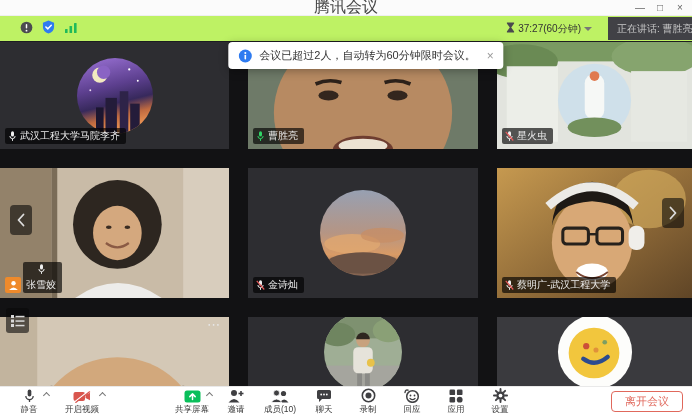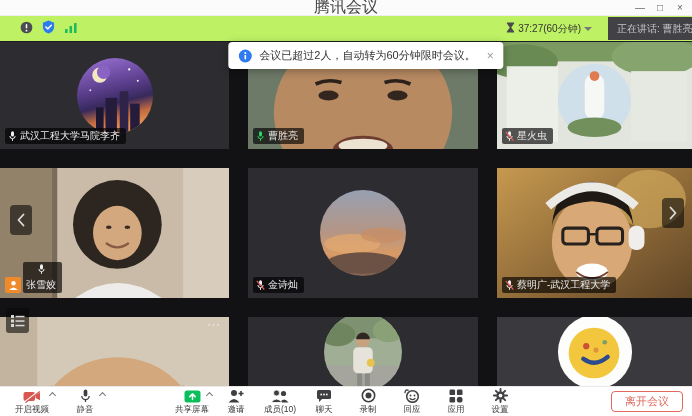--- a/index.html
+++ b/index.html
@@ -366,41 +366,41 @@
         <rect x="5.5" y="2.8" width="9" height="1.5" fill="#d8d8d8"></rect>
         <rect x="1" y="6.5" width="3" height="3" fill="#d8d8d8"></rect>
         <rect x="5.5" y="7.3" width="9" height="1.5" fill="#d8d8d8"></rect>
         <rect x="1" y="11" width="3" height="3" fill="#d8d8d8"></rect>
         <rect x="5.5" y="11.8" width="9" height="1.5" fill="#d8d8d8"></rect>
       </svg>
   </div>
 
   <div class="toolbar">
     <div class="tb-left">
+      <div class="tb-item">
+        <span class="ic">
+            <svg width="11" height="14" viewBox="0 0 12 15" style="color:#3f3f42">
+              <rect x="4" y="0.5" width="4" height="7.5" rx="2" fill="currentColor"></rect>
+              <path d="M2,7.5 a4,4 0 0 0 8,0" fill="none" stroke="currentColor" stroke-width="1.4"></path>
+              <line x1="6" y1="11.5" x2="6" y2="14" stroke="currentColor" stroke-width="1.4"></line>
+            </svg>
+          </span>
+        <span class="lbl">静音</span>
+        <span class="chev"></span>
+      </div>
       <div class="tb-item" style="width:48px">
         <span class="ic">
             <svg width="18" height="13" viewBox="0 0 18 13">
               <rect x="0.5" y="2" width="11.5" height="9" rx="2" fill="#d9564e"></rect>
               <path d="M12.5,5 L17,2.8 V10.2 L12.5,8 Z" fill="#d9564e"></path>
               <line x1="1.5" y1="12" x2="16" y2="0.8" stroke="#fff" stroke-width="1.3"></line>
               <line x1="2.4" y1="12.7" x2="16.9" y2="1.5" stroke="#d9564e" stroke-width="1.3"></line>
             </svg>
           </span>
         <span class="lbl">开启视频</span>
-        <span class="chev"></span>
-      </div>
-      <div class="tb-item">
-        <span class="ic">
-            <svg width="11" height="14" viewBox="0 0 12 15" style="color:#3f3f42">
-              <rect x="4" y="0.5" width="4" height="7.5" rx="2" fill="currentColor"></rect>
-              <path d="M2,7.5 a4,4 0 0 0 8,0" fill="none" stroke="currentColor" stroke-width="1.4"></path>
-              <line x1="6" y1="11.5" x2="6" y2="14" stroke="currentColor" stroke-width="1.4"></line>
-            </svg>
-          </span>
-        <span class="lbl">静音</span>
         <span class="chev"></span>
       </div>
     </div>
 
     <div class="tb-center">
       <div class="tb-item">
         <span class="ic">
             <svg width="17" height="13" viewBox="0 0 17 13">
               <rect x="0.5" y="0.5" width="16" height="12" rx="2.5" fill="#0abf5b"></rect>
               <path d="M8.5,9.5 V4.2 M5.8,6.6 L8.5,3.9 L11.2,6.6" stroke="#fff" stroke-width="1.5" fill="none" stroke-linecap="round" stroke-linejoin="round"></path>

